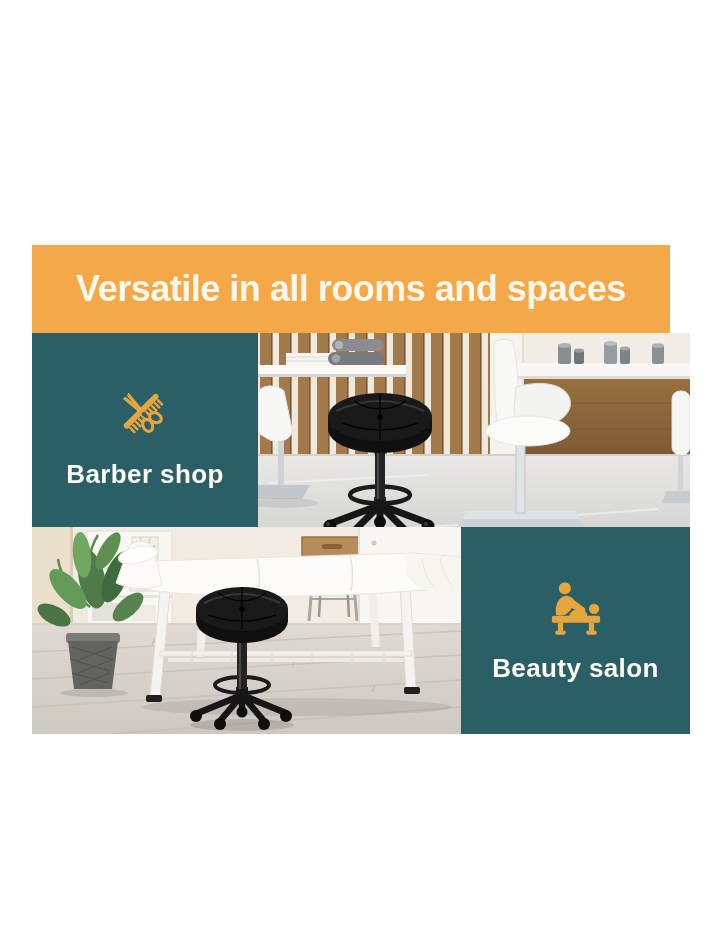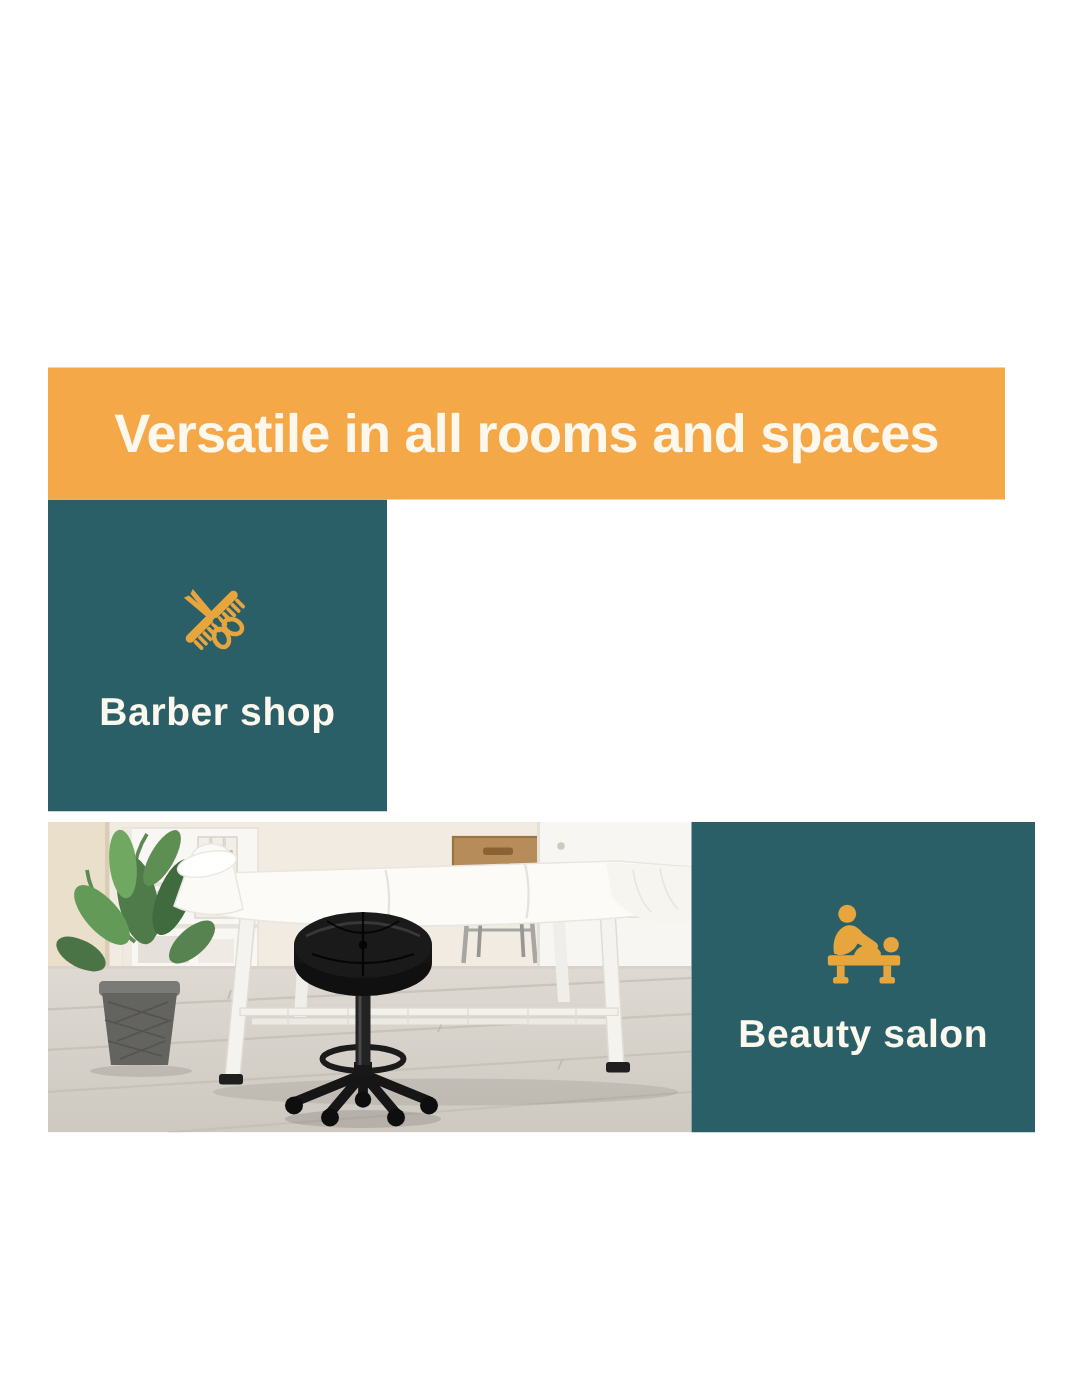--- a/index.html
+++ b/index.html
@@ -14,22 +14,22 @@
     display:flex;align-items:center;justify-content:center;
   }
   .banner-title{
     color:var(--text-light,#fdf8ec);
     font-size:36px;font-weight:bold;letter-spacing:-0.5px;
     text-align:center;white-space:nowrap;
   }
   .section{
     position:absolute;left:32px;width:658px;display:flex;overflow:hidden;
   }
-  .section-barber{top:333px;height:208px;flex-direction:column;}
-  .section-beauty{top:548px;height:207px;}
+  .section-barber{top:333px;height:208px;}
+  .section-beauty{top:527px;height:207px;}
   .teal-panel{
     background:var(--panel-bg,#2b5f68);
     display:flex;flex-direction:column;align-items:center;justify-content:center;
     gap:14px;flex:0 0 auto;
   }
   .teal-panel.left{width:226px;height:208px;}
   .teal-panel.right{width:229px;height:207px;}
   .panel-label{
     color:var(--text-light,#fcf8ed);
     font-size:26px;font-weight:bold;letter-spacing:0.4px;white-space:nowrap;

